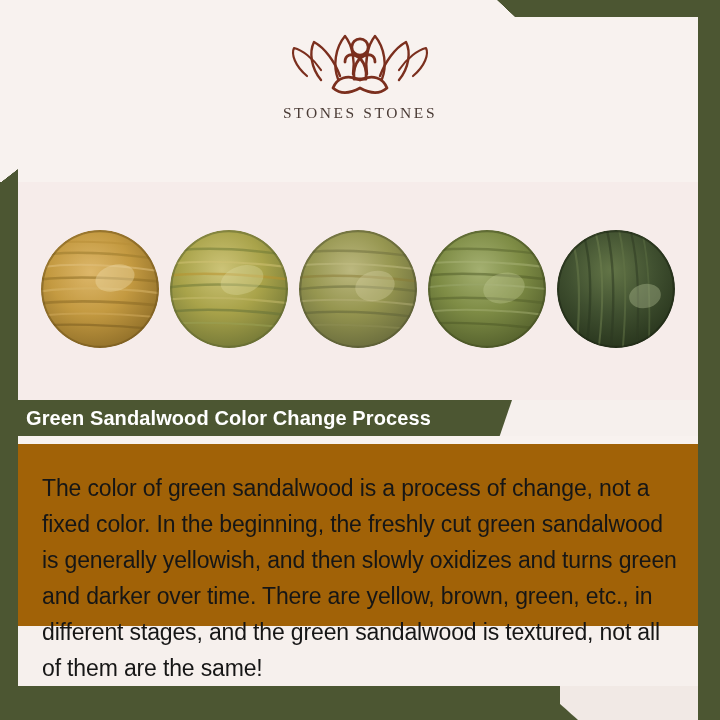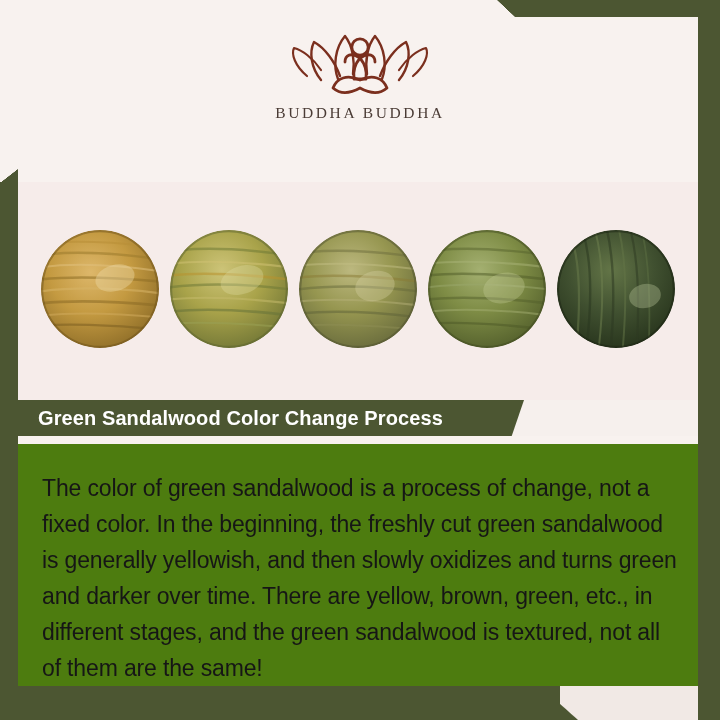--- a/index.html
+++ b/index.html
@@ -144,43 +144,43 @@
     width: 118px; height: 118px;
     border-radius: 50%;
     overflow: hidden;
     flex: 0 0 auto;
   }
   .bead svg { display: block; width: 118px; height: 118px; }
 
   
   .section-banner {
     position: absolute;
-    top: 400px; left: 12px;
+    top: 400px; left: 0;
     width: 512px; height: 36px;
     background: #4c5632;
     z-index: 7;
     clip-path: polygon(0 0, 100% 0, 97.6% 100%, 0 100%);
     display: flex;
     align-items: center;
   }
   .section-banner-text {
     margin-left: 26px;
     color: #ffffff;
     font-size: 20px;
     font-weight: bold;
     letter-spacing: 0.1px;
     white-space: nowrap;
   }
 
   
   .body-card {
     position: absolute;
     top: 436px; left: 18px;
-    width: 680px; height: 250px;
-    background: #4d7c0f;
+    width: 680px; height: 190px;
+    background: #a16207;
     z-index: 3;
   }
   .body-card-topline {
     position: absolute;
     top: 0; left: 0;
     width: 680px; height: 8px;
     background: #f8f2ef;
   }
   .body-text {
     position: absolute;
@@ -218,21 +218,21 @@
 
           <circle cx="85" cy="25" r="8.2" stroke-width="2.8"></circle>
 
           <path d="M70 40 C70 33 76 30 85 36 C94 30 100 33 100 40" stroke-width="2.8"></path>
 
           <path d="M85 36 C80 42 78 50 79 57 L91 57 C92 50 90 42 85 36 Z" stroke-width="2.8"></path>
 
           <path d="M58 66 C62 56 72 52 85 58 C98 52 108 56 112 66 C104 73 94 71 85 66 C76 71 66 73 58 66 Z" stroke-width="2.8"></path>
         </g>
       </svg>
-      <div class="logo-word">BUDDHA BUDDHA</div>
+      <div class="logo-word">STONES STONES</div>
     </div>
 
   </div>
 
   <div class="beads-panel">
     <div class="beads-row">
 
       <div class="bead">
         <svg viewBox="0 0 118 118">
           <defs>

